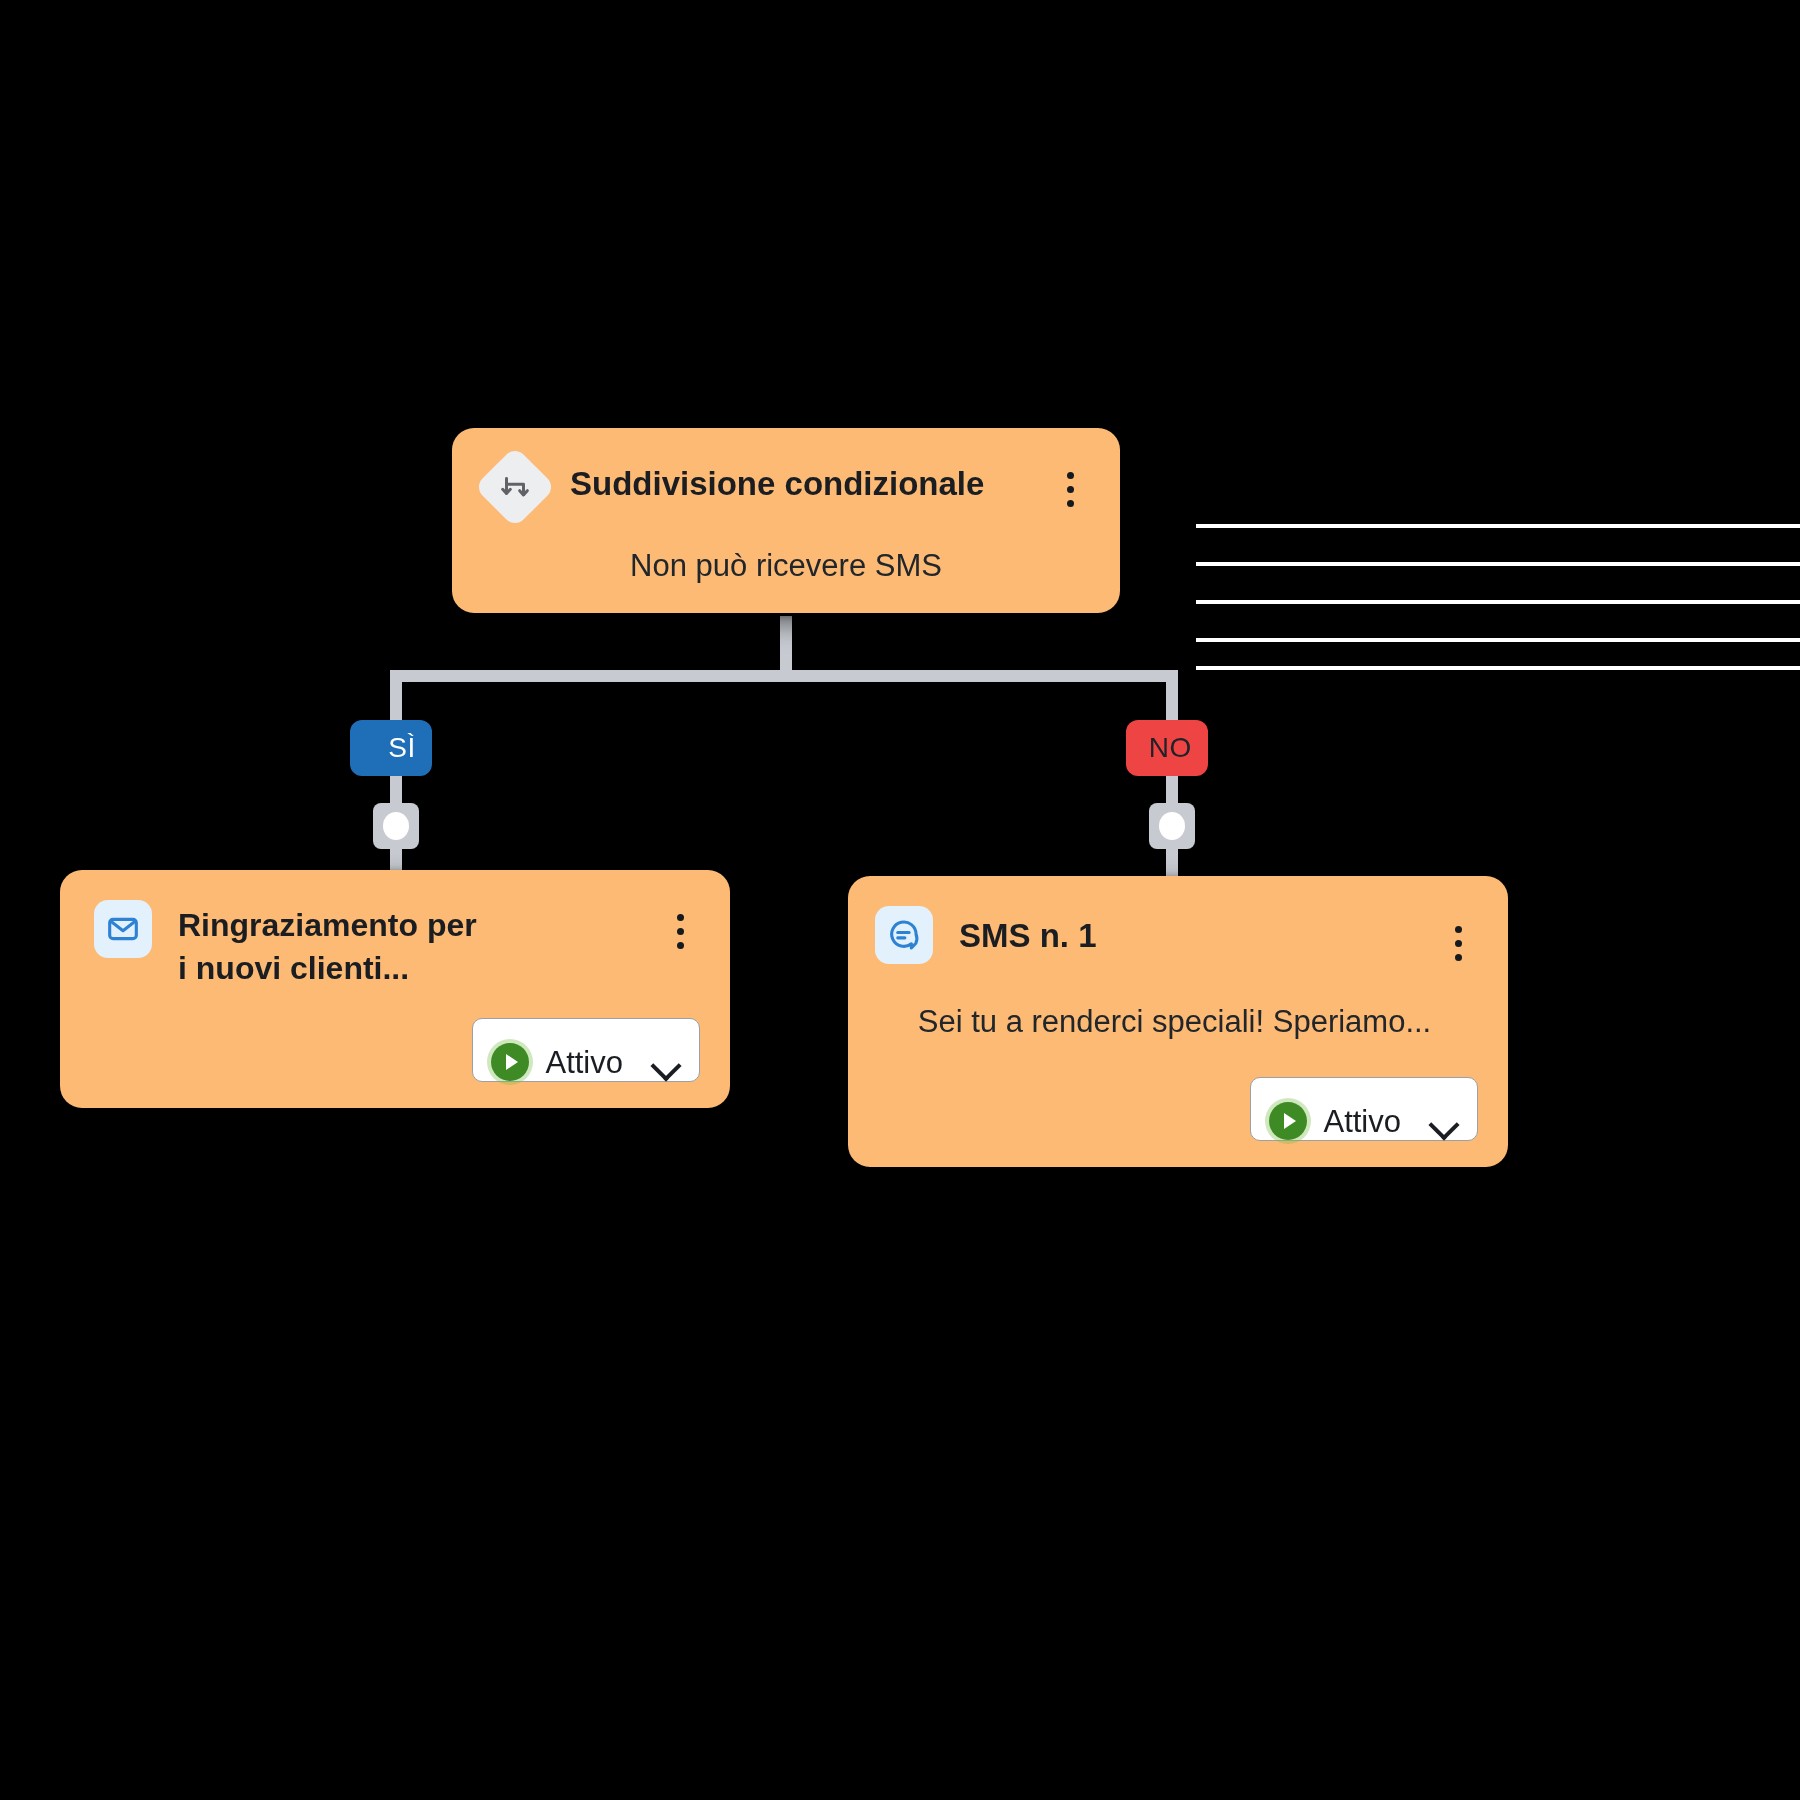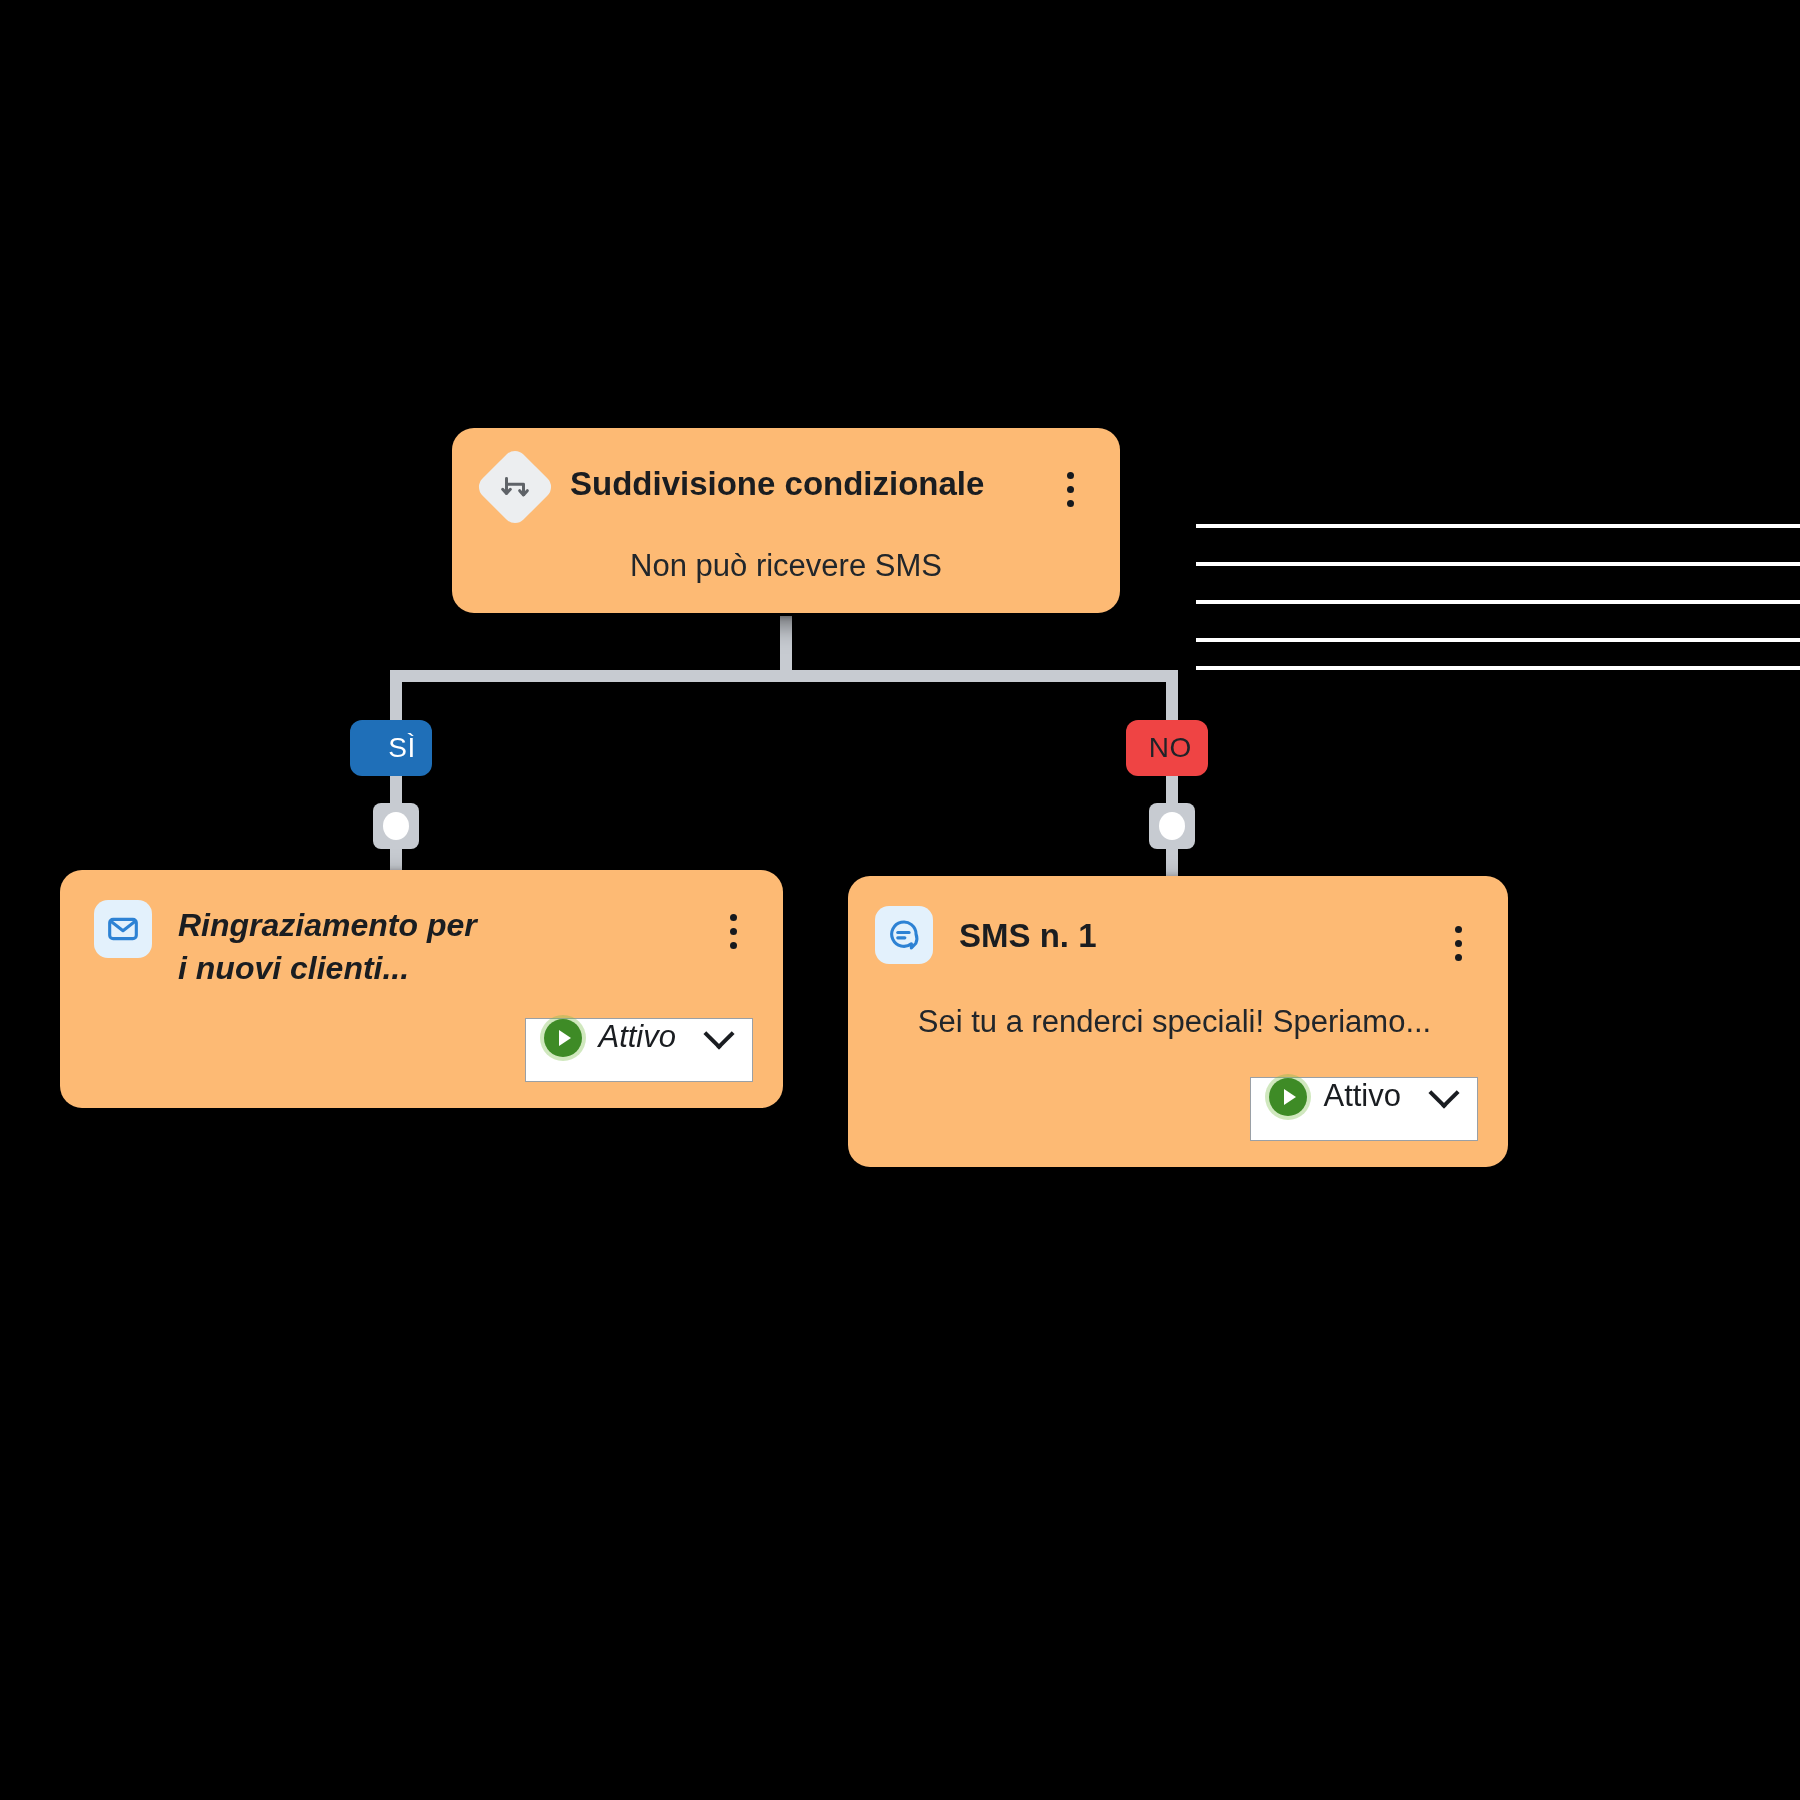--- a/index.html
+++ b/index.html
@@ -149,26 +149,26 @@
   }
 
   .card-footer {
     display: flex;
     justify-content: flex-end;
     margin-top: 28px;
   }
 
   .status-pill {
     display: inline-flex;
-    align-items: flex-start;
+    align-items: flex-end;
     gap: 16px;
     height: 62px;
     padding: 0 18px 0 18px;
     border: 1px solid #9aa0a6;
-    border-radius: 0;
+    border-radius: 10px;
     background: #ffffff;
     cursor: pointer;
   }
   .status-dot {
     width: 38px;
     height: 38px;
     border-radius: 50%;
     background: #3e8b26;
     box-shadow: 0 0 0 4px rgba(120,190,70,0.35);
     display: flex;
@@ -255,21 +255,21 @@
       <div class="card-title">Suddivisione condizionale</div>
       <div class="kebab">
         <span></span>
           <span></span>
           <span></span>
       </div>
     </div>
     <div class="card-body">Non può ricevere SMS</div>
   </div>
 
-  <div class="card" style="left:60px; top:870px; width:723px;font-style:italic;">
+  <div class="card" style="left:60px; top:870px; width:670px;">
     <div class="card-head">
       <div class="card-icon">
         <div class="icon-tile">
           <svg width="34" height="34" viewBox="0 0 24 24" fill="none" stroke="#2d82d4" stroke-width="2.2" stroke-linecap="round" stroke-linejoin="round">
             <rect x="2.6" y="5.2" width="18.8" height="13.6" rx="2.4"></rect>
             <path d="M3.4 6.6 L12 13.2 L20.6 6.6"></path>
           </svg>
         </div>
       </div>
       <div class="card-title small">

